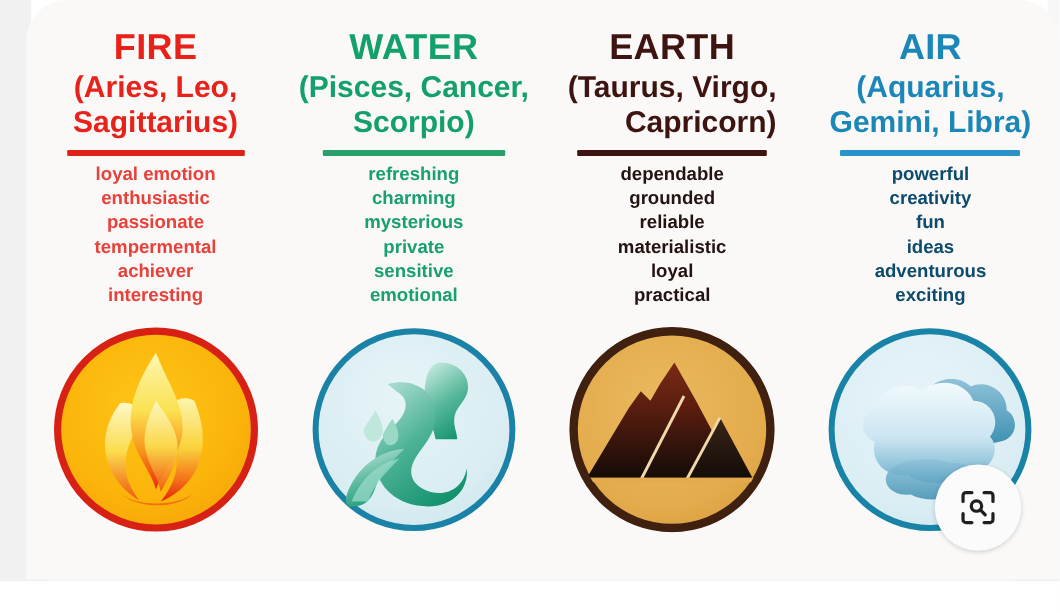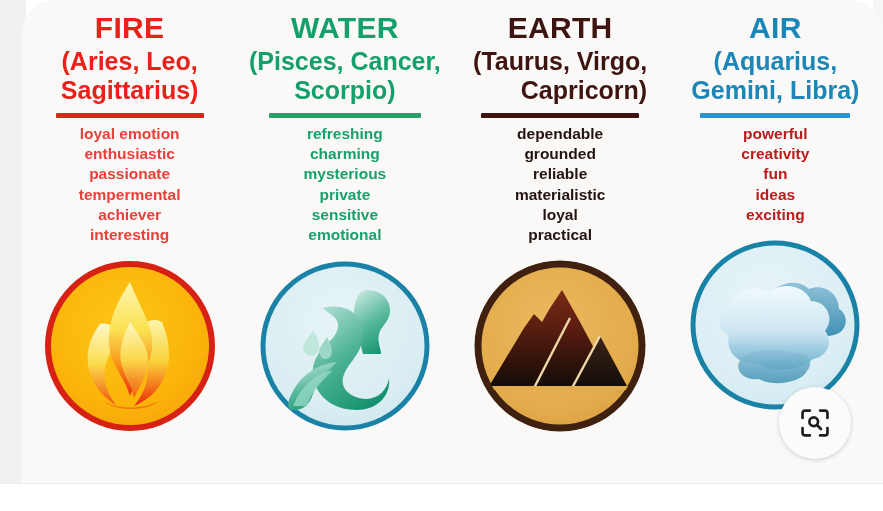--- a/index.html
+++ b/index.html
@@ -87,21 +87,21 @@
     height: 483px;
     display: flex;
     flex-direction: row;
     align-items: flex-start;
   }
   .column {
     flex: 1 1 0;
     display: flex;
     flex-direction: column;
     align-items: center;
-    padding-top: 12px;
+    padding-top: 24px;
   }
 
   .heading {
     font-size: 30px;
     font-weight: bold;
     line-height: 1.06;
     letter-spacing: 0.3px;
     text-align: center;
     margin: 0;
   }
@@ -338,25 +338,26 @@
             </svg>
           </div>
         </div>
       </div>
 
       <div class="column">
         <div class="heading" style="color: rgb(27, 134, 184);">AIR</div>
         <div class="signs" style="color: rgb(27, 134, 184);">(Aquarius,
 Gemini, Libra)</div>
         <div class="rule" style="background: rgb(42, 147, 201); width: 150px;"></div>
-        <ul class="traits" style="color: #b91c1c;">
+        <ul class="traits" style="color: #0c4a6e;">
           <li>powerful</li>
           <li>creativity</li>
           <li>fun</li>
           <li>ideas</li>
+          <li>adventurous</li>
           <li>exciting</li>
         </ul>
         <div class="emblem-wrap">
           <div class="emblem">
             <svg viewBox="0 0 172 172" xmlns="http://www.w3.org/2000/svg">
               <defs>
                 <radialGradient id="airDisc" cx="45%" cy="35%" r="75%">
                   <stop offset="0%" stop-color="#e7f4f9"></stop>
                   <stop offset="70%" stop-color="#dbeef4"></stop>
                   <stop offset="100%" stop-color="#cce6f0"></stop>

